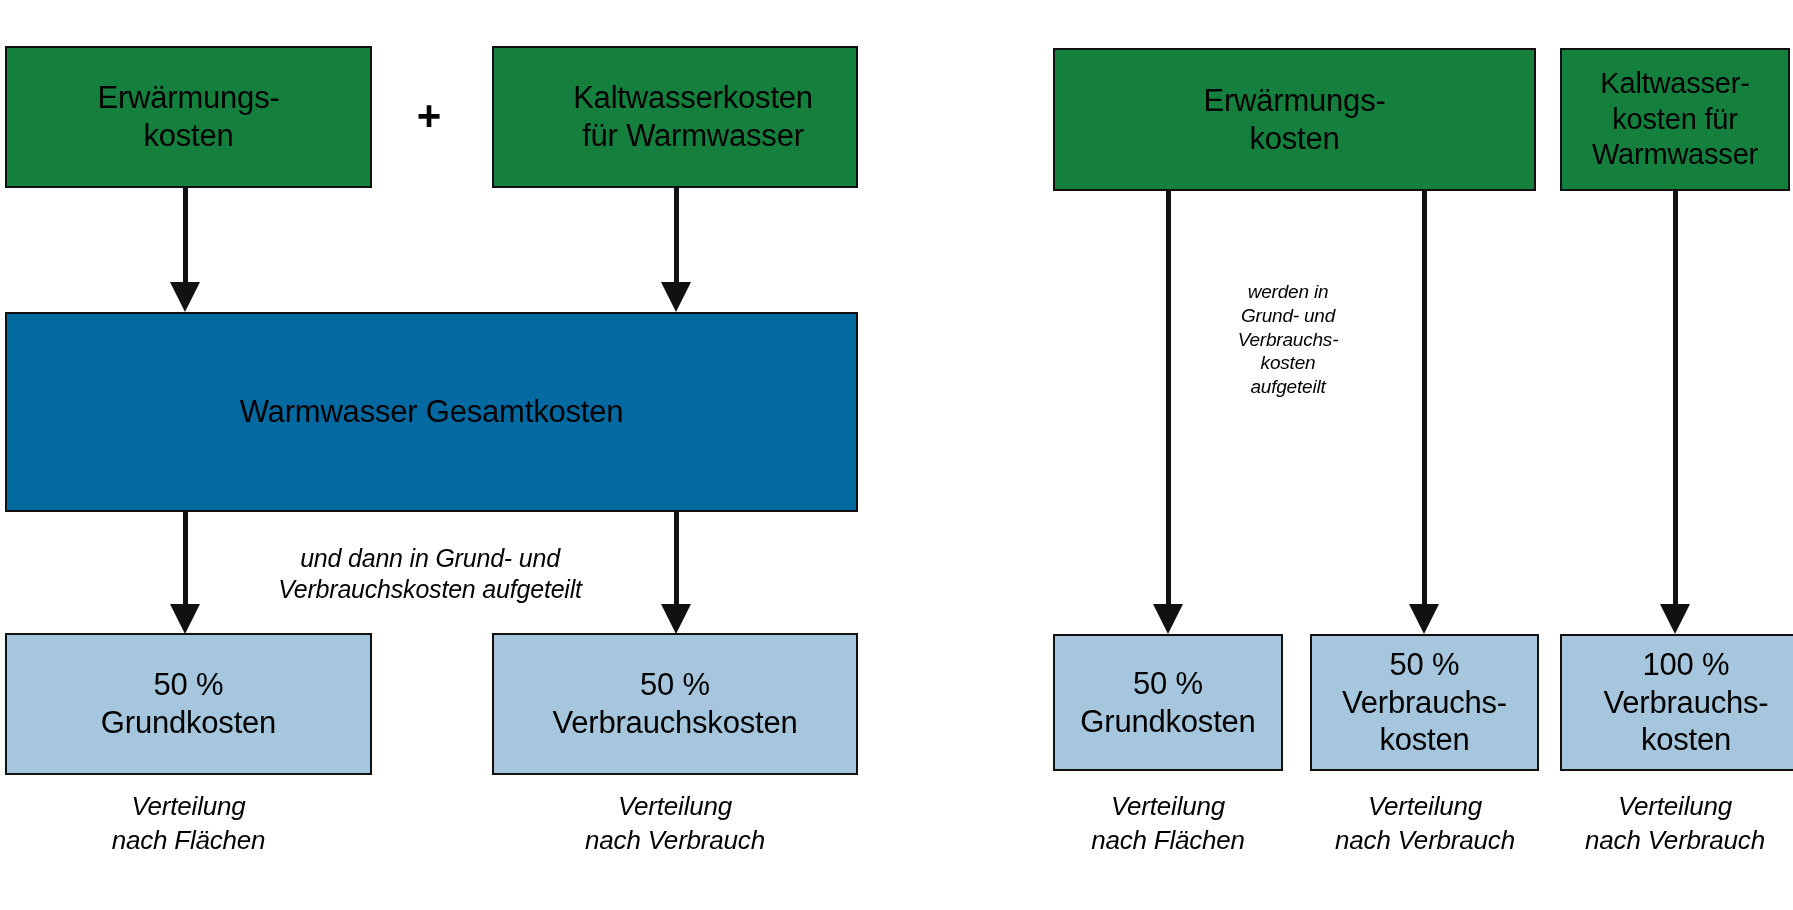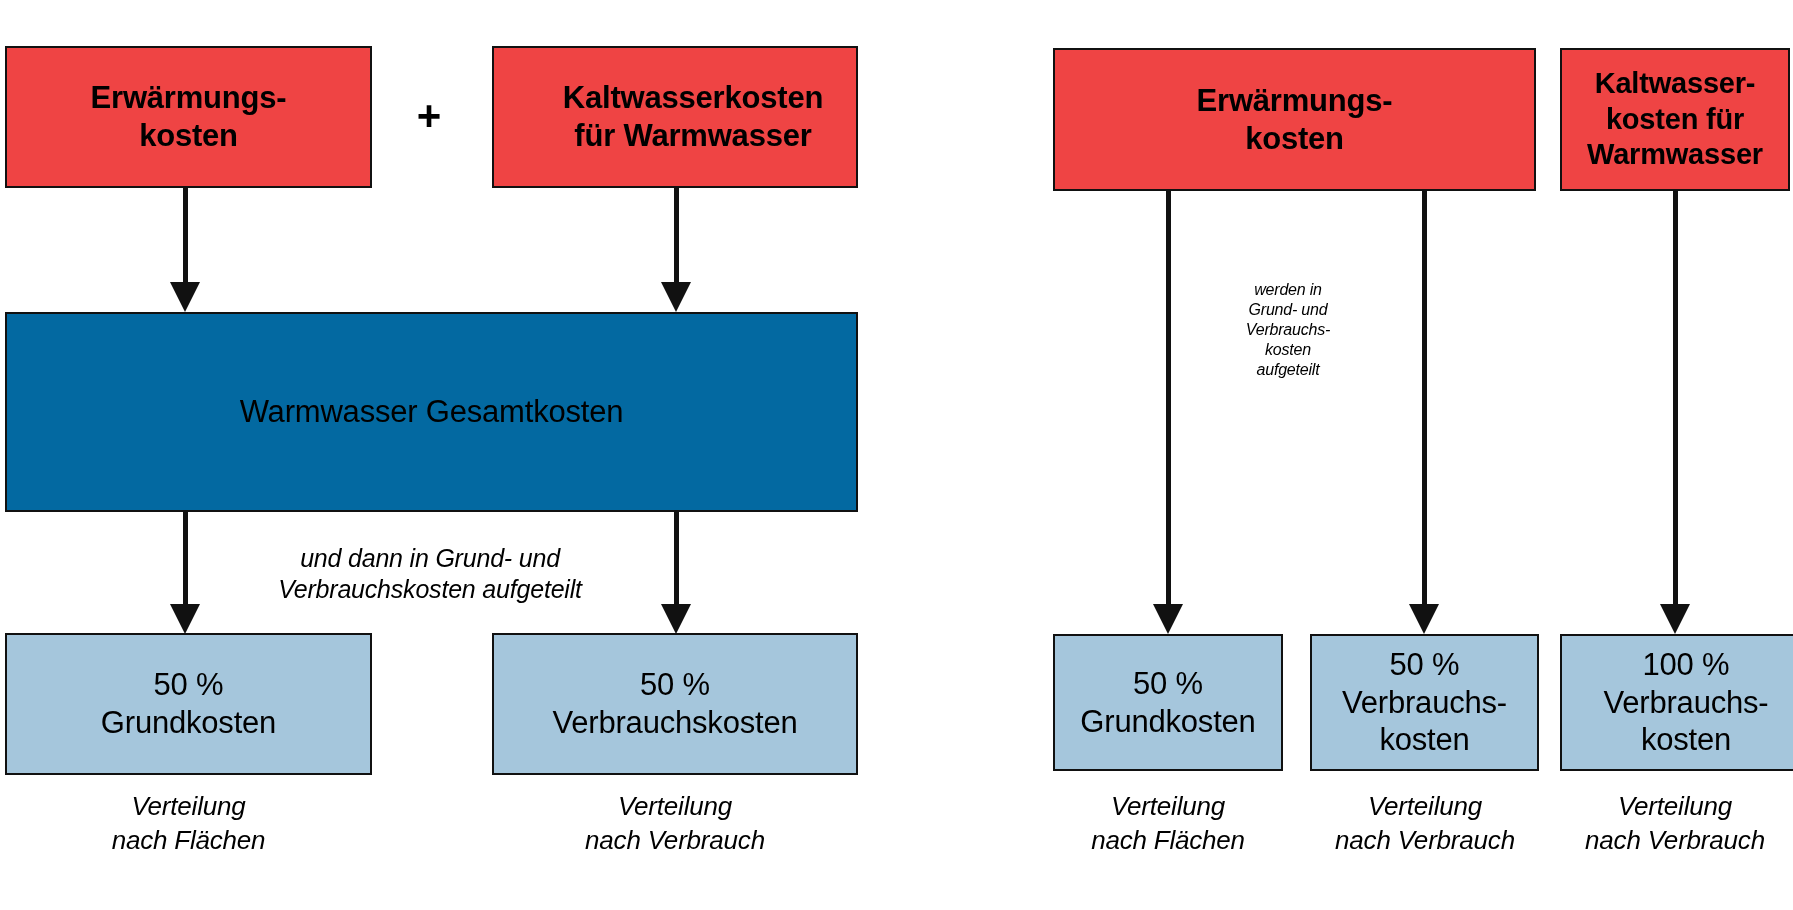--- a/index.html
+++ b/index.html
@@ -23,21 +23,21 @@
     box-sizing: border-box;
     border: 2.5px solid #111111;
     display: flex;
     align-items: center;
     justify-content: center;
     text-align: center;
     line-height: 1.22;
     white-space: pre-line;
     letter-spacing: -0.2px;
   }
-  .box.light  { background: #ef4444; font-weight: bold; }
+  .box.light  { background: #15803d; }
   .box.mid    { background: #0369a1; }
   .box.dark   { background: #a5c6dc; }
 
   .plus {
     position: absolute;
     font-size: 42px;
     font-weight: 700;
     line-height: 1;
     text-align: center;
   }
@@ -147,21 +147,21 @@
   <div class="arrow" style="left:1409px; top:191px; width:30px; height:443px;">
     <div class="shaft" style="height:413px;"></div>
     <div class="head"></div>
   </div>
 
   <div class="arrow" style="left:1660px; top:191px; width:30px; height:443px;">
     <div class="shaft" style="height:413px;"></div>
     <div class="head"></div>
   </div>
 
-  <div class="note" style="left:1188px; top:280px; width:200px; font-size:16px;">werden in
+  <div class="note" style="left:1188px; top:280px; width:200px; font-size:19px;">werden in
 Grund- und
 Verbrauchs-
 kosten
 aufgeteilt</div>
 
   <div class="box dark" style="left:1053px; top:634px; width:230px; height:137px; font-size:31px;">50 %
 Grundkosten</div>
 
   <div class="box dark" style="left:1310px; top:634px; width:229px; height:137px; font-size:31px;">50 %
 Verbrauchs-

